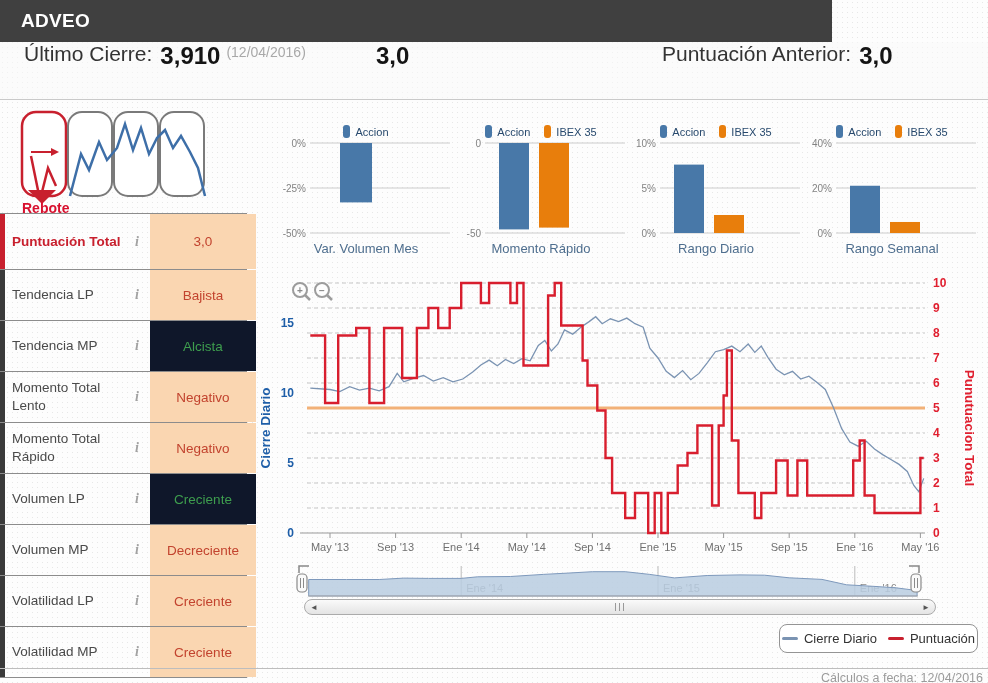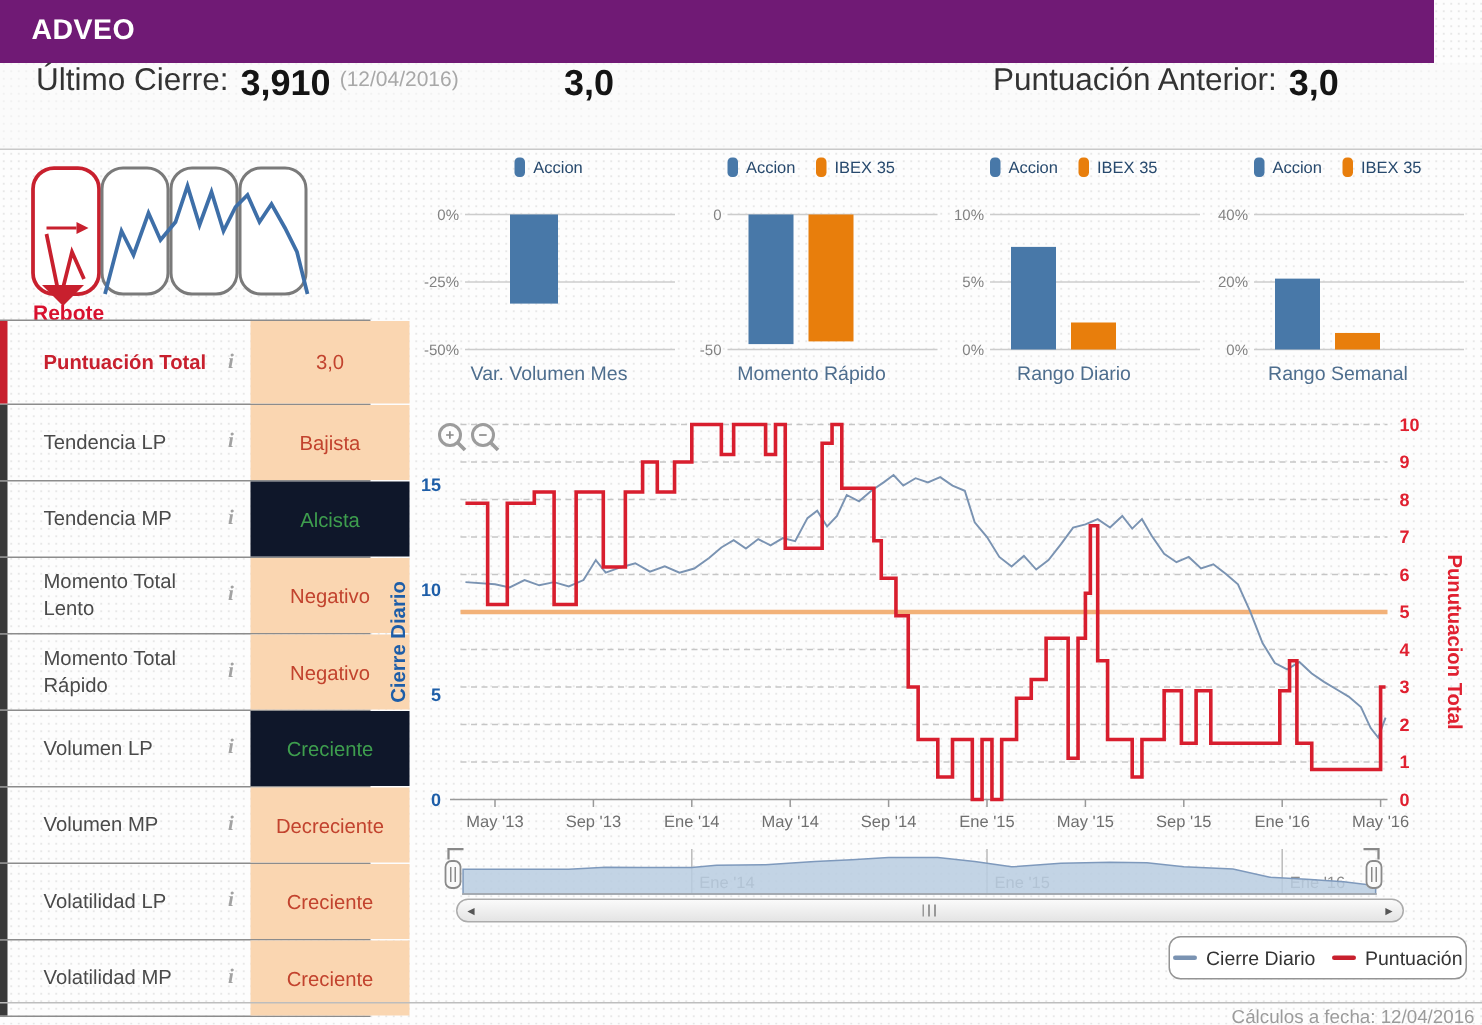--- a/index.html
+++ b/index.html
@@ -5,49 +5,49 @@
   html,body{margin:0;padding:0}
   body{
     width:988px;height:683px;position:relative;overflow:hidden;
     font-family:"Liberation Sans",sans-serif;
     background-color:#FDFDFD;
     background-image:radial-gradient(#E7E7E7 0.9px,transparent 0.9px);
     background-size:5px 5px;
   }
   svg text{font-family:"Liberation Sans",sans-serif}
 
-  #header{position:absolute;left:0;top:0;width:956px;height:42px;background:#701a75}
+  #header{position:absolute;left:0;top:0;width:832px;height:42px;background:#404040}
   #header .t{color:#FFF;font-size:19px;font-weight:bold;line-height:42px;padding-left:21px;letter-spacing:.3px;display:inline-block}
 
   #summary{position:absolute;left:0;top:42px;width:988px;height:57px;border-bottom:1px solid #C9C9C9;background:rgba(250,250,250,.55)}
   .sgroup{position:absolute;top:0;height:57px;display:flex;align-items:flex-start}
   #sg1{left:24px}#sg2{left:368px}#sg3{left:662px}
   .slabel{font-size:21px;color:#333}
   .svalue{font-size:24px;font-weight:bold;color:#141414;margin-left:8px}
   .sdate{font-size:14px;color:#A8A8A8;margin-left:6px;position:relative;top:2px}
 
   #selector{position:absolute;left:18px;top:106px;width:214px;height:112px}
   #rebote-label{position:absolute;left:4px;top:94px;font-size:14px;font-weight:bold;color:#D8102E}
 
   #score-table{position:absolute;left:0;top:213px;width:247px}
   .srow{display:flex;border-top:1px solid #8C8C8C;height:50px;background:transparent}
   .srow.first{height:55px}
   .srow.last{border-bottom:1px solid #8C8C8C}
   .accent{width:5px;background:#3A3A3A;flex:none}
   .accent.red{background:#C8202E}
-  .rlabel{width:110px;padding:0 2px 0 24px;display:flex;align-items:center;font-size:13.5px;color:#4A4A4A;line-height:1.3;flex:none}
+  .rlabel{width:110px;padding:0 2px 0 7px;display:flex;align-items:center;font-size:13.5px;color:#4A4A4A;line-height:1.3;flex:none}
   .rlabel.red{color:#C8202E;font-weight:bold}
   .rinfo{width:26px;display:flex;align-items:center;justify-content:center;font-family:"Liberation Serif",serif;font-style:italic;font-weight:bold;color:#A2A2A2;font-size:14px;cursor:pointer;flex:none}
   .rvalue{width:106px;display:flex;align-items:center;justify-content:center;font-size:13.5px;flex:none}
   .val-bad{background:#FAD6B1;color:#C2432E}
   .val-good{background:#0f172a;color:#3E9E4E}
 
   #mini-charts{position:absolute;left:250px;top:105px;width:738px;height:160px}
   .mini{position:absolute;top:0;width:172px;height:160px}
-  .mlegend{position:absolute;top:0;left:0;width:100%;display:flex;justify-content:center;gap:14px;align-items:flex-start}
+  .mlegend{position:absolute;top:20px;left:0;width:100%;display:flex;justify-content:center;gap:14px;align-items:flex-start}
   .mitem{display:flex;align-items:center;gap:5px;font-size:11px;color:#27496D}
   .mpill{width:7px;height:13px;border-radius:3px;display:inline-block}
   .mini svg{position:absolute;left:0;top:28px}
   .mtitle{position:absolute;top:136px;width:100%;text-align:center;font-size:13px;color:#4E6E8E}
 
   #main-chart{position:absolute;left:0;top:262px}
   #navigator{position:absolute;left:0;top:562px}
 
   #scrollbar{position:absolute;left:304px;top:599px;width:632px;height:16px;border:1px solid #ABABAB;border-radius:9px;background:linear-gradient(#FAFAFA,#E4E4E4);box-sizing:border-box}
   .sb-arrow{position:absolute;top:0;width:14px;height:14px;font-size:8px;color:#555;display:flex;align-items:center;justify-content:center;cursor:pointer}

